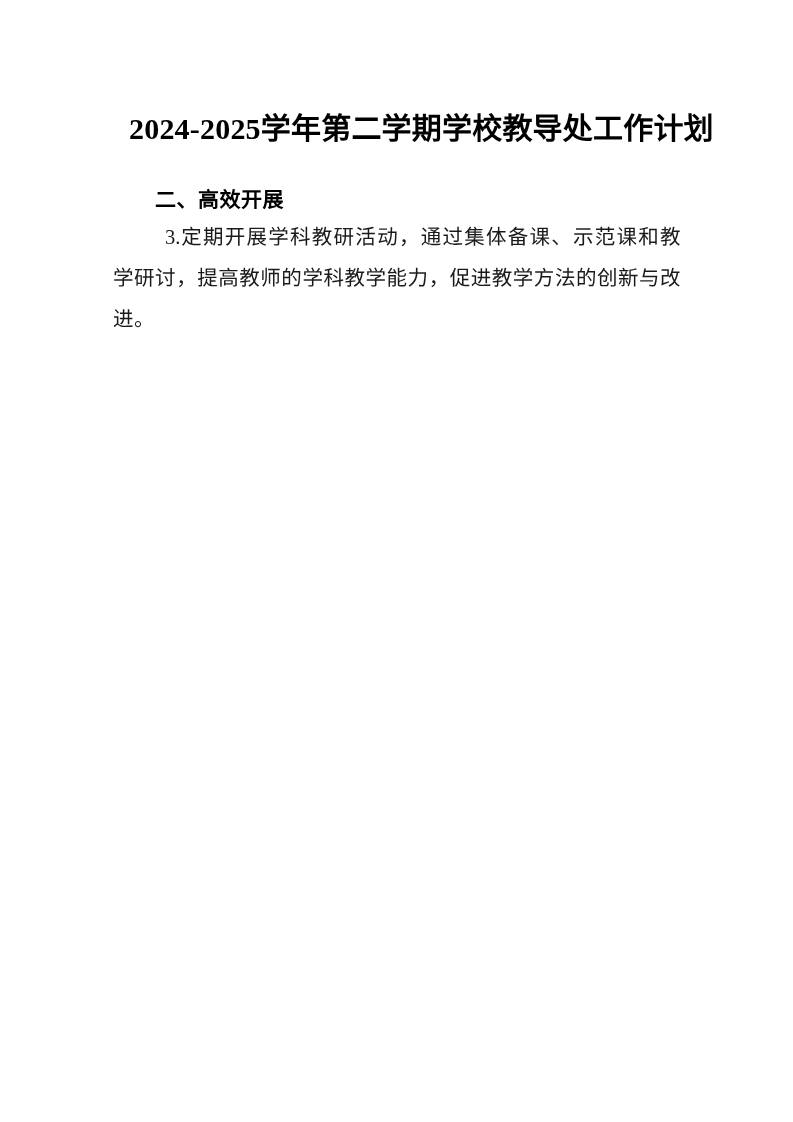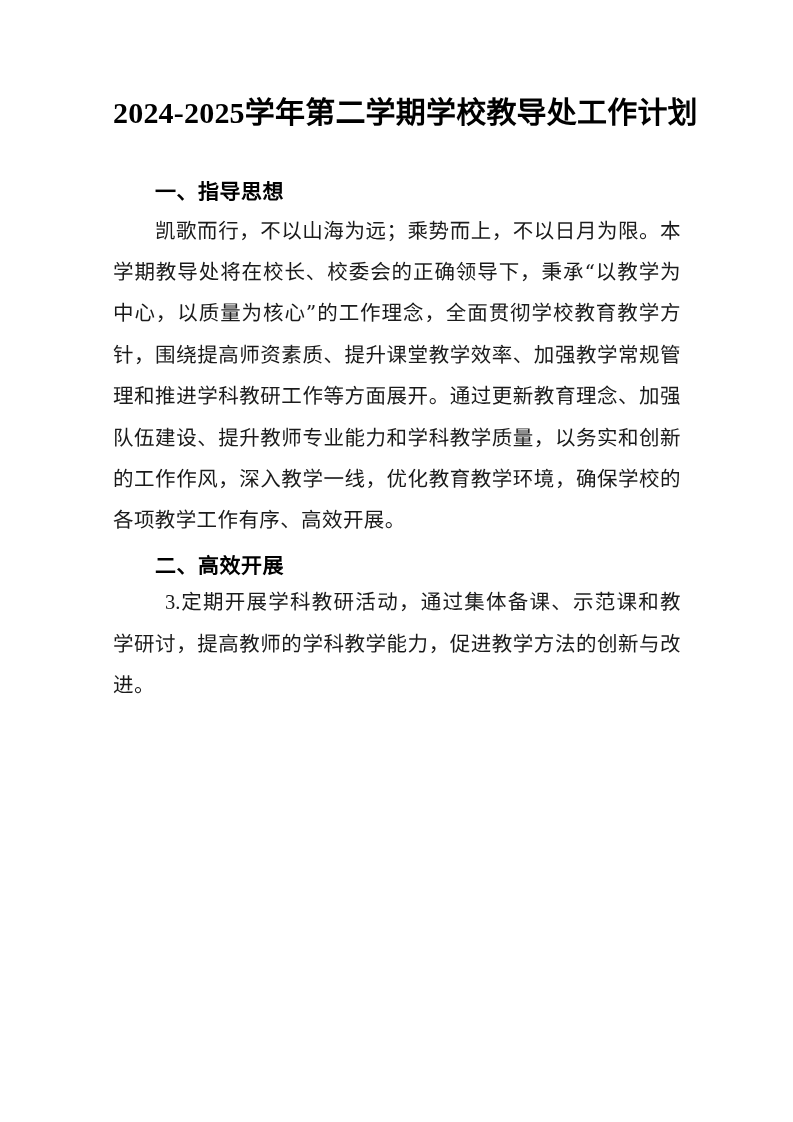--- a/index.html
+++ b/index.html
@@ -21,21 +21,21 @@
 
   .content {
     position: absolute;
     left: 113px;
     top: 0;
     width: 568px;
   }
 
   
   .doc-title {
-    margin: 0;
+    margin: 16px;
     padding: 0;
     font-family: "Liberation Serif", "DejaVu Serif", serif;
     font-size: 30px;
     font-weight: 700;
     line-height: 1.1;
     color: #000000;
     letter-spacing: 0.2px;
     white-space: nowrap;
     position: absolute;
     top: 96px;
@@ -99,25 +99,20 @@
 <body>
 
 <div class="page">
 
   <div class="content">
 
     <h1 class="doc-title">2024-2025学年第二学期学校教导处工作计划</h1>
 
     <div class="flow">
 
-      <div>
-        <p class="section-heading">一、指导思想</p>
-        <div class="gap-xs"></div>
-        <p class="body-para">凯歌而行，不以山海为远；乘势而上，不以日月为限。本学期教导处将在校长、校委会的正确领导下，秉承“以教学为中心，以质量为核心”的工作理念，全面贯彻学校教育教学方针，围绕提高师资素质、提升课堂教学效率、加强教学常规管理和推进学科教研工作等方面展开。通过更新教育理念、加强队伍建设、提升教师专业能力和学科教学质量，以务实和创新的工作作风，深入教学一线，优化教育教学环境，确保学校的各项教学工作有序、高效开展。</p>
-      </div>
 
       <div class="gap-sm"></div>
 
       <div>
         <p class="section-heading tight">二、高效开展</p>
 
 
 
         <p class="body-para indent-wide"><span class="num">3.</span><span>定期开展学科教研活动，通过集体备课、示范课和教学研讨，提高教师的学科教学能力，促进教学方法的创新与改进。</span></p>
 

